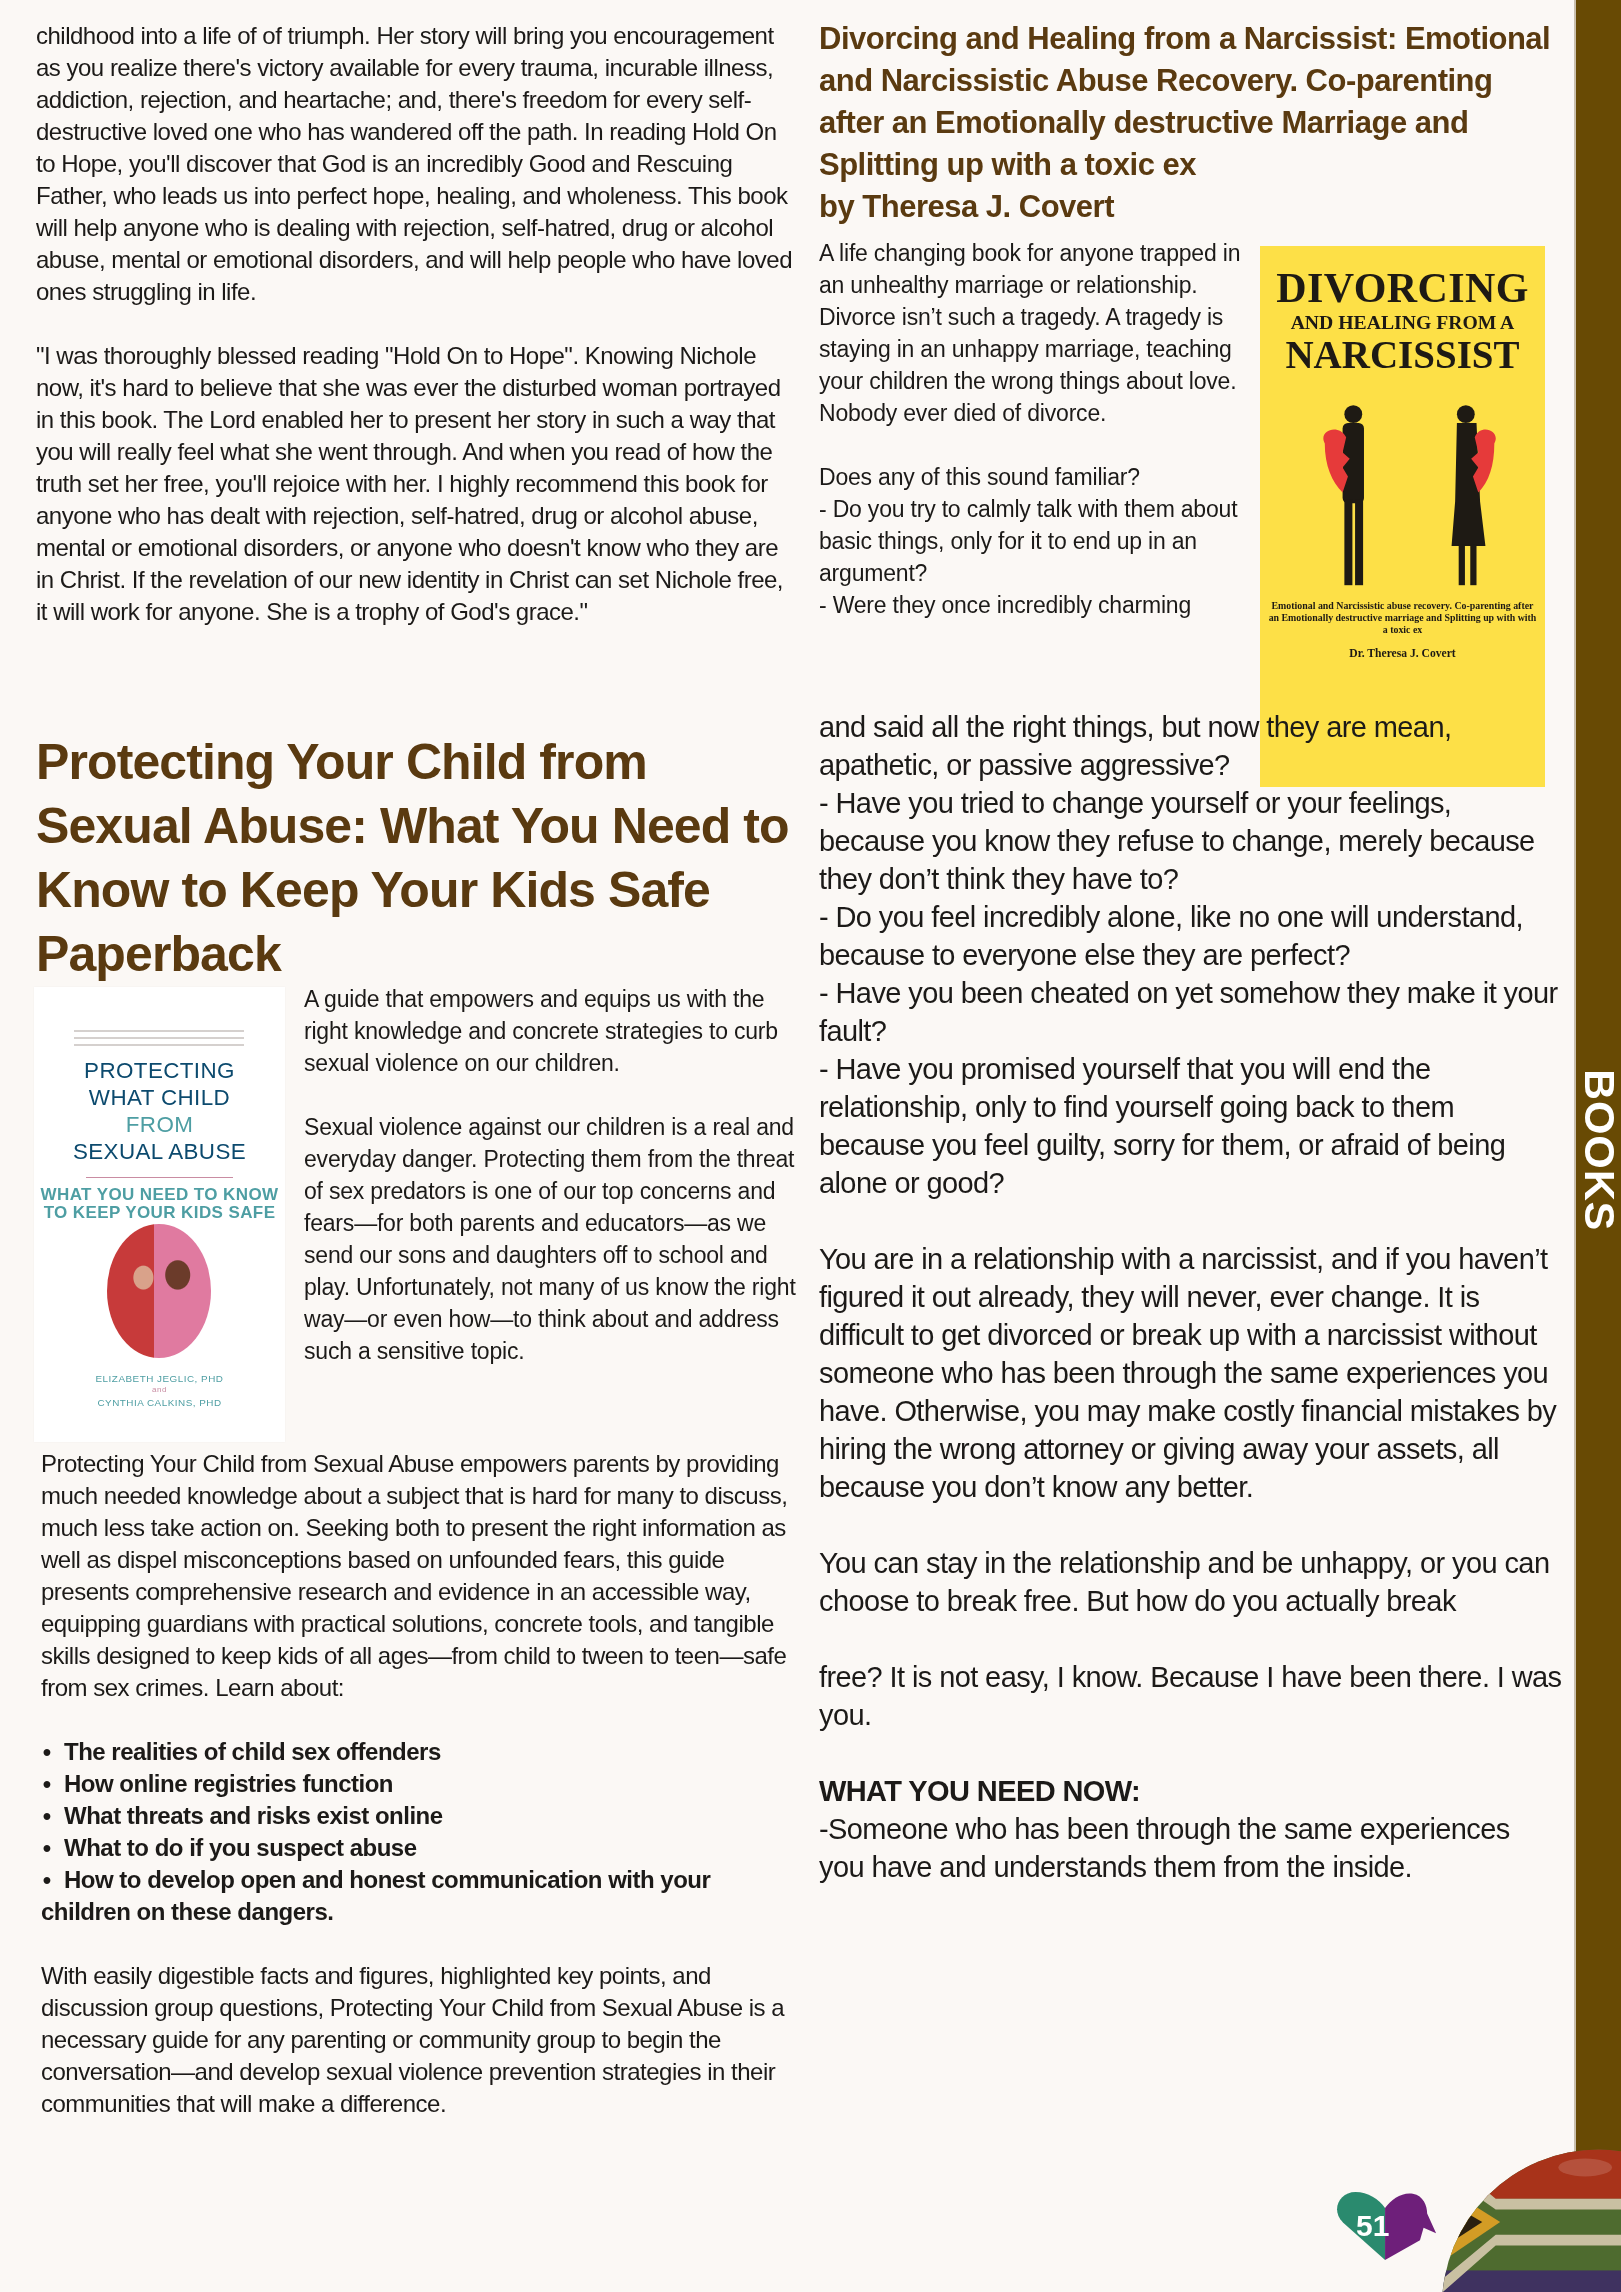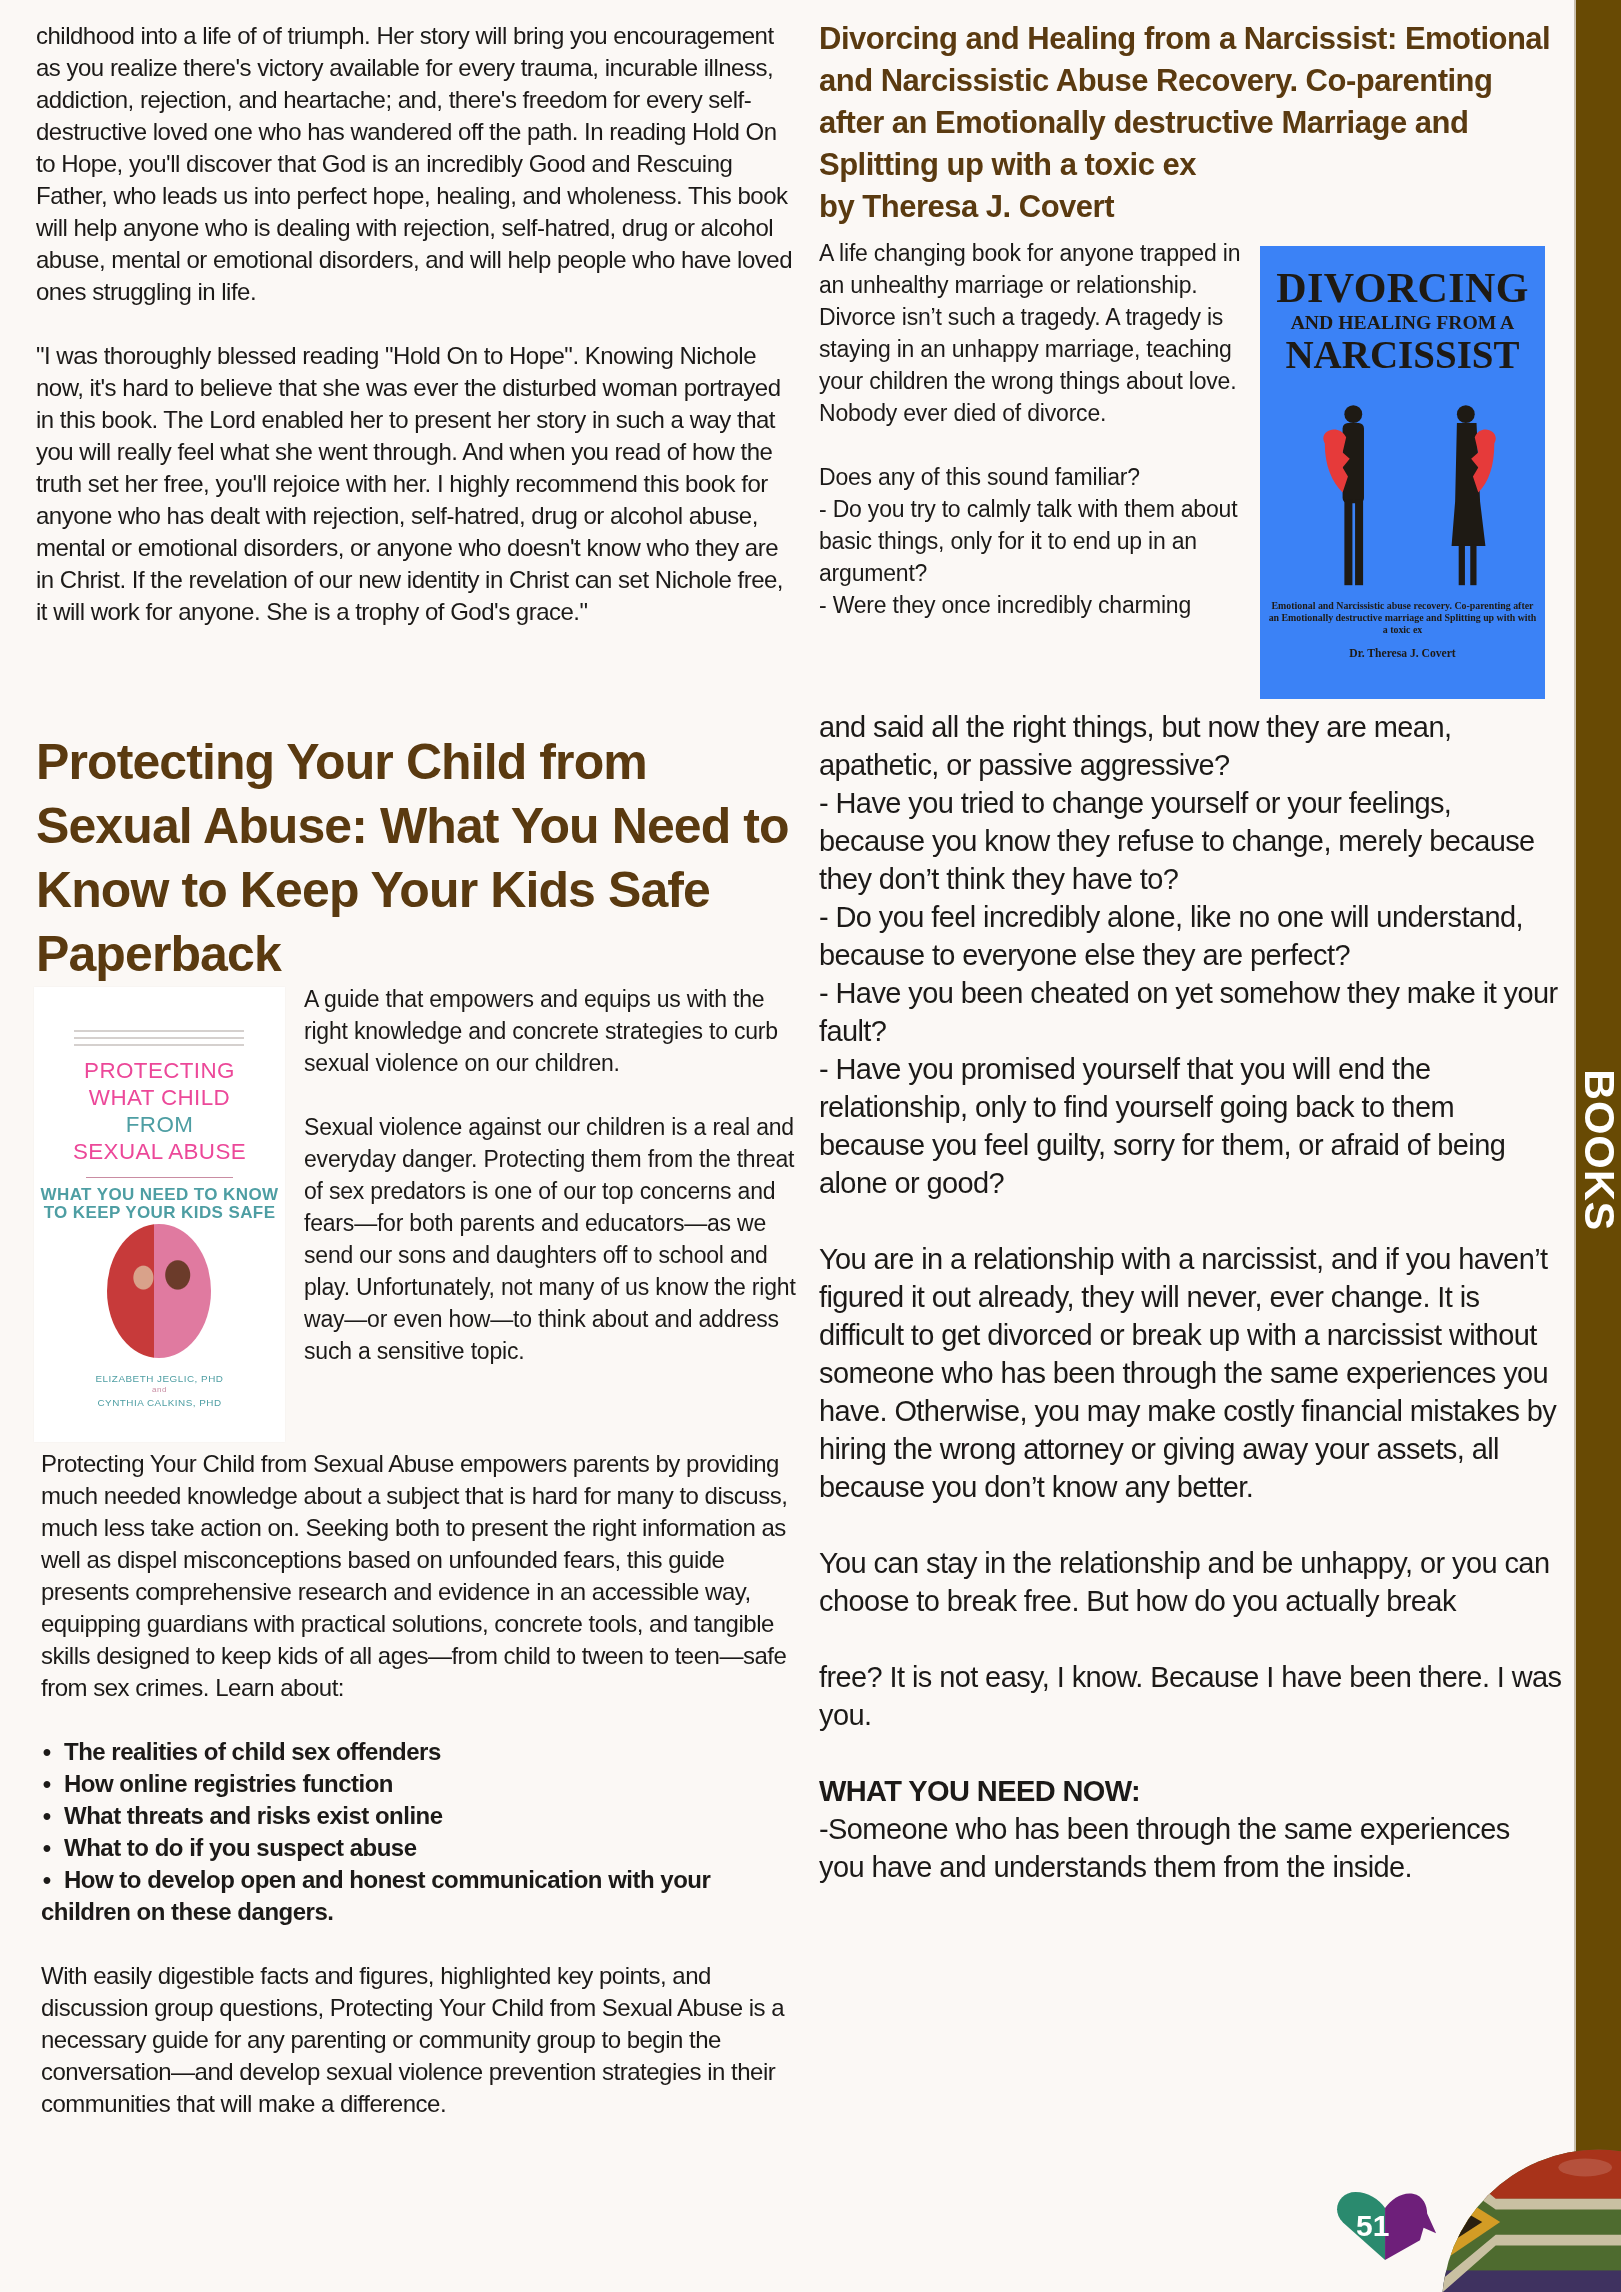--- a/index.html
+++ b/index.html
@@ -18,21 +18,21 @@
     color: #5a3a10; font-weight: bold; font-size: 50px; line-height: 64px;
     letter-spacing: -0.9px; margin: 0; position: absolute; left: 36px; top: 730px; width: 770px;
   }
   .book1-wrap { position: absolute; left: 34px; top: 987px; width: 251px; height: 455px; }
   .cover1 {
     width: 251px; height: 455px; background: #ffffff; position: relative;
     box-shadow: 0 0 1.8px rgba(0,0,0,0.05); text-align: center;
   }
   .cover1 .blurb { position: absolute; left: 40px; top: 43px; width: 170px; height: 16px;
     background: repeating-linear-gradient(180deg, #b9b1ad 0 1.8px, transparent 1.8px 7.2px); opacity: .6; }
-  .cover1 .t-pink { color: #ec4899; }
+  .cover1 .t-pink { color: #0c4a6e; }
   .cover1 .t-teal { color: #4e9ea3; }
   .cover1 .title { position: absolute; left: 0; right: 0; top: 70px; font-size: 22.4px; line-height: 27px; letter-spacing: 0.4px; }
   .cover1 .rule { position: absolute; left: 52px; right: 52px; top: 190px; border-top: 1.3px solid #c98ca2; }
   .cover1 .sub { position: absolute; left: 0; right: 0; top: 199px; font-size: 17px; line-height: 18px; font-weight: bold; letter-spacing: 0.4px; }
   .cover1 .photo {
     position: absolute; left: 73px; top: 237px; width: 104px; height: 134px; border-radius: 50%;
     background: radial-gradient(ellipse at 35% 40%, #d9a28a 0 10%, transparent 11%),
                 radial-gradient(ellipse at 68% 38%, #6b3b2a 0 12%, transparent 13%),
                 linear-gradient(90deg, #c73a3a 0 45%, #e07aa0 45% 100%);
   }
@@ -43,22 +43,22 @@
   .bullets li { position: relative; padding-left: 23px; font-weight: bold; }
   .bullets li::before { content: "•"; position: absolute; left: 1.8px; top: 0; }
   .bullets li.wrap-first { padding-left: 0; text-indent: 23px; }
   .bullets li.wrap-first::before { left: 1.8px; text-indent: 0; }
 
   
   .col-right { position: absolute; left: 819px; top: 18px; width: 734px; }
   .h-mid { color: #5a3a10; font-weight: bold; font-size: 31px; line-height: 42px; letter-spacing: -0.5px; margin: 0; }
   .intro-text { position: absolute; left: 819px; top: 237px; width: 430px; font-size: 23px; line-height: 32px; margin: 0; letter-spacing: -0.2px; }
   .cover2 {
-    position: absolute; left: 1260px; top: 246px; width: 285px; height: 453px;
-    background: #3b82f6; text-align: center; color: #1e1a14; overflow: hidden;
+    position: absolute; left: 1260px; top: 246px; width: 285px; height: 541px;
+    background: #fde047; text-align: center; color: #1e1a14; overflow: hidden;
     font-family: "Liberation Serif", "DejaVu Serif", serif;
   }
   .cover2 .c-title1 { position: absolute; left: 0; right: 0; top: 19.7px; font-size: 42px; font-weight: bold; letter-spacing: 0.4px; line-height: 45px; }
   .cover2 .c-title2 { position: absolute; left: 0; right: 0; top: 66px; font-size: 19.7px; font-weight: bold; line-height: 21.5px; }
   .cover2 .c-title3 { position: absolute; left: 0; right: 0; top: 88px; font-size: 39px; font-weight: bold; line-height: 41px; }
   .cover2 .figure-man { position: absolute; left: 63px; top: 157px; width: 49px; height: 188px; }
   .cover2 .figure-woman { position: absolute; left: 188px; top: 157px; width: 49px; height: 188px; }
   .cover2 .c-sub { position: absolute; left: 7.2px; right: 7.2px; top: 354px; font-size: 9.9px; line-height: 12px; font-weight: bold; }
   .cover2 .c-author { position: absolute; left: 0; right: 0; top: 401px; font-size: 11.6px; font-weight: bold; }
   .right-lower { position: absolute; left: 819px; top: 708px; width: 743px; }

